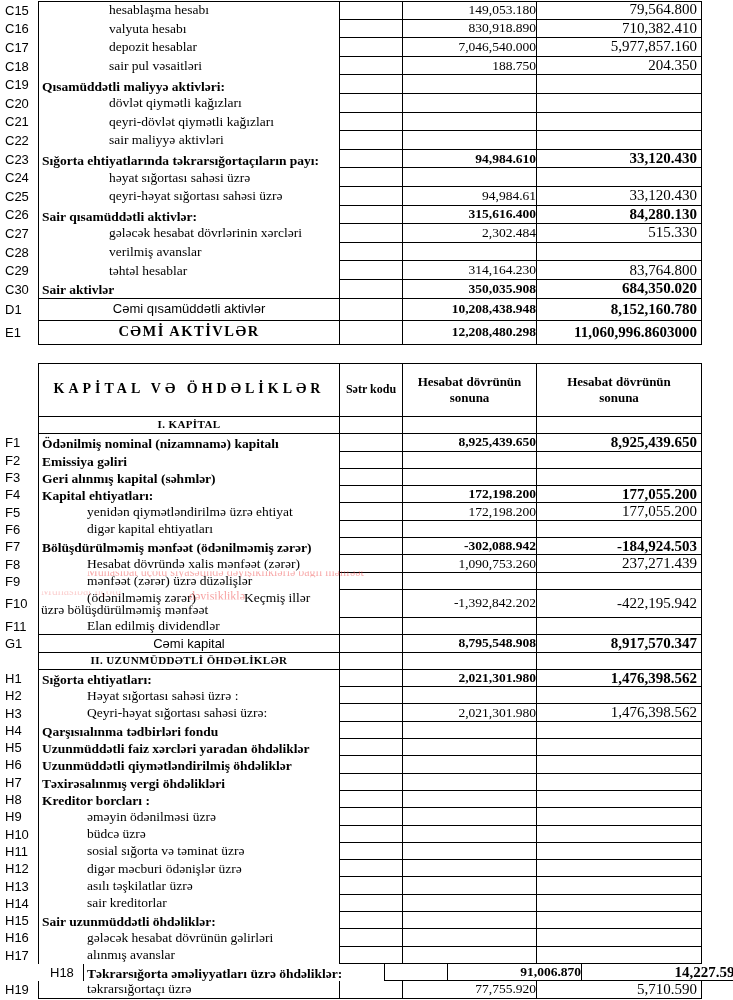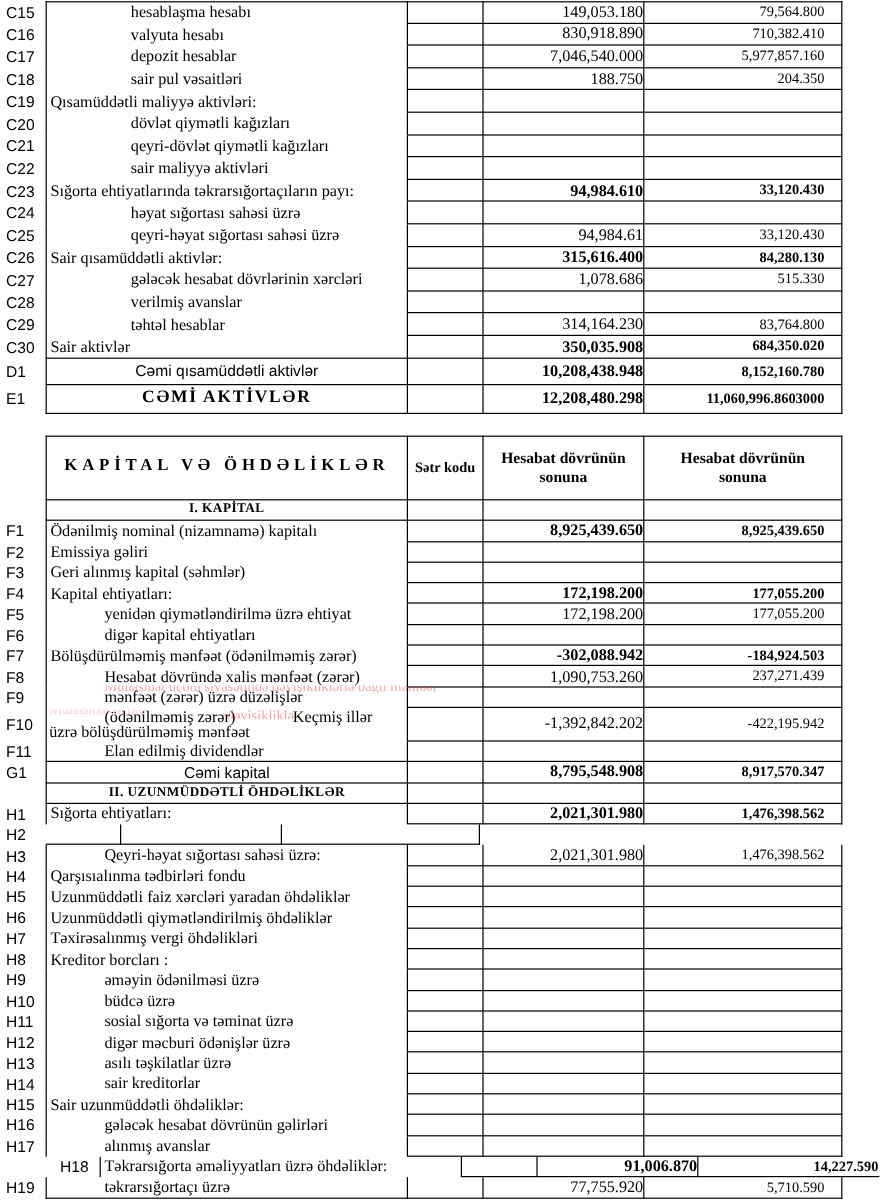--- a/index.html
+++ b/index.html
@@ -11,23 +11,23 @@
   .cell{box-sizing:border-box;}
   .c-code{width:38px;font-family:"Liberation Sans",sans-serif;font-size:13px;
           display:flex;align-items:center;padding-left:5px;box-sizing:border-box;}
   .c-label{width:302px;border-left:1px solid #000;border-right:1px solid #000;
            position:relative;display:flex;align-items:center;font-size:13.5px;
            padding-left:3px;box-sizing:border-box;line-height:1.05;}
   .c-kod{width:63px;border-right:1px solid #000;border-bottom:1px solid #000;box-sizing:border-box;}
   .c-v1{width:134px;border-right:1px solid #000;border-bottom:1px solid #000;box-sizing:border-box;
         display:flex;align-items:center;justify-content:flex-end;font-size:13.5px;}
   .c-v2{width:165px;border-right:1px solid #000;border-bottom:1px solid #000;box-sizing:border-box;
-        display:flex;align-items:center;justify-content:flex-end;padding-right:14px;font-size:12px;}
+        display:flex;align-items:center;justify-content:flex-end;padding-right:4px;font-size:15px;}
   .sep .c-label{border-bottom:1px solid #000;}
-  .lbl-bold{font-weight:normal;}
+  .lbl-bold{font-weight:bold;align-items:flex-end;}
   .vb{font-weight:bold;}
   .tbl1 .indent{padding-left:70px;}
   .tbl2 .indent{padding-left:48px;}
   .style-section{justify-content:center;font-weight:bold;font-size:11px;padding-left:0;letter-spacing:.4px;}
   .style-total-sans{justify-content:center;font-family:"Liberation Sans",sans-serif;font-size:13px;padding-left:0;}
   .style-total-caps{justify-content:center;font-weight:bold;font-size:14.5px;letter-spacing:1.5px;padding-left:0;}
   
   .hdr .c-label,.hdr .c-kod,.hdr .c-v1,.hdr .c-v2{
      display:flex;align-items:center;justify-content:center;text-align:center;
      font-weight:bold;border-bottom:1px solid #000;}
@@ -157,21 +157,21 @@
         <div class="c-kod cell"></div>
         <div class="c-v1 cell vb">315,616.400</div>
         <div class="c-v2 cell vb">84,280.130</div>
       </div>
       <div class="row" style="height: 18.6px;">
         <div class="c-code cell">C27</div>
         <div class="c-label cell indent">
           <span>gələcək hesabat dövrlərinin xərcləri</span>
         </div>
         <div class="c-kod cell"></div>
-        <div class="c-v1 cell">1,078.686</div>
+        <div class="c-v1 cell">2,302.484</div>
         <div class="c-v2 cell">515.330</div>
       </div>
       <div class="row" style="height: 18.6px;">
         <div class="c-code cell">C28</div>
         <div class="c-label cell indent">
           <span>verilmiş  avanslar</span>
         </div>
         <div class="c-kod cell"></div>
         <div class="c-v1 cell"></div>
         <div class="c-v2 cell"></div>
@@ -358,20 +358,23 @@
           <div class="c-code cell">H1</div>
           <div class="c-label cell lbl-bold">
             <span>Sığorta ehtiyatları:</span>
           </div>
           <div class="c-kod cell"></div>
           <div class="c-v1 cell vb">2,021,301.980</div>
           <div class="c-v2 cell vb">1,476,398.562</div>
         </div>
         <div class="row" style="height: 17.3px;">
           <div class="c-code cell">H2</div>
+          <div class="c-label cell indent">
+            <span>Həyat sığortası sahəsi üzrə :</span>
+          </div>
           <div class="c-kod cell"></div>
           <div class="c-v1 cell"></div>
           <div class="c-v2 cell"></div>
         </div>
         <div class="row" style="height: 17.3px;">
           <div class="c-code cell">H3</div>
           <div class="c-label cell indent">
             <span>Qeyri-həyat sığortası sahəsi üzrə:</span>
           </div>
           <div class="c-kod cell"></div>

